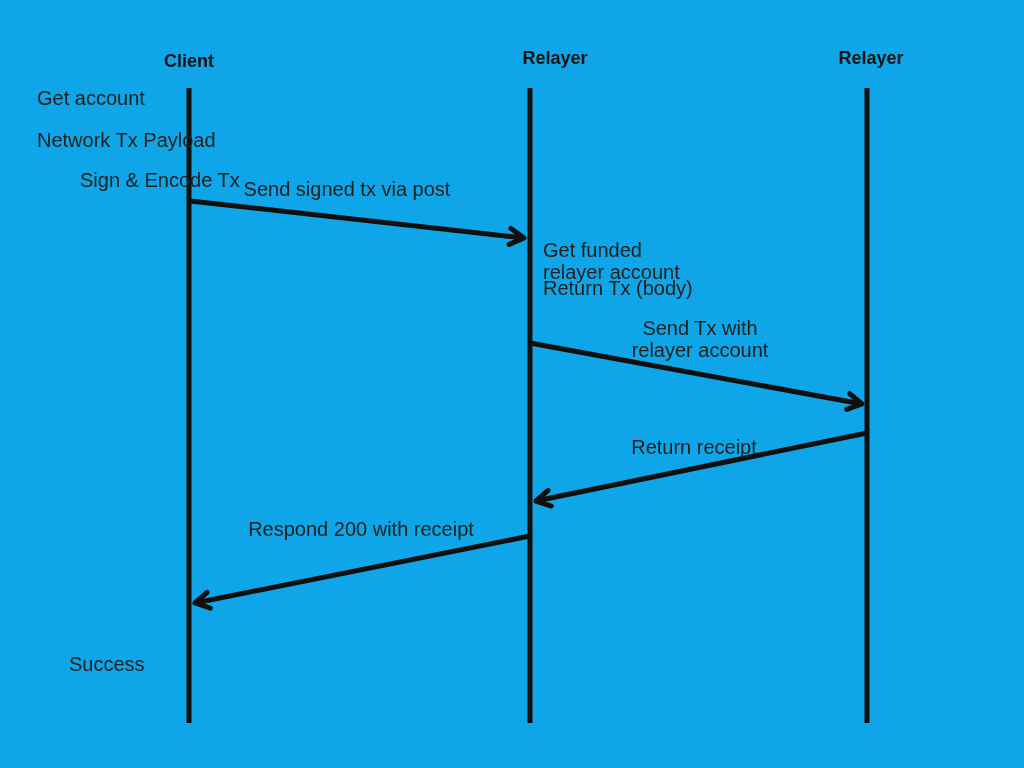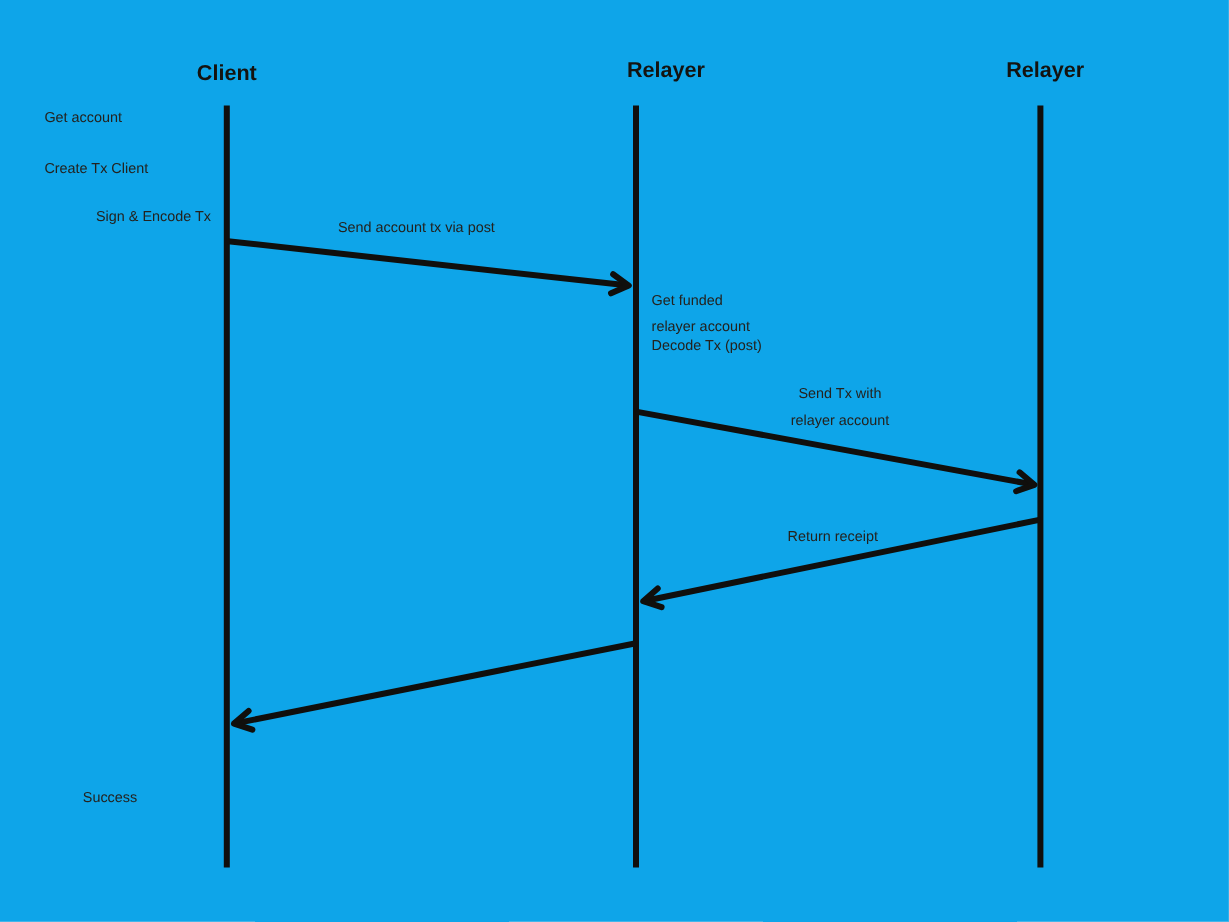--- a/index.html
+++ b/index.html
@@ -22,21 +22,21 @@
   }
   svg.diagram-lines {
     position: absolute;
     left: 0;
     top: 0;
     width: 1024px;
     height: 768px;
   }
   .txt {
     position: absolute;
-    font-size: 12px;
+    font-size: 20px;
     line-height: 22px;
     color: #24221e;
     white-space: pre-line;
   }
   .actor-header {
     position: absolute;
     transform: translateX(-50%);
     font-size: 18px;
     font-weight: 700;
     color: #141310;
@@ -82,26 +82,27 @@
     <line x1="530" y1="343" x2="862" y2="404" stroke="#100f0d" stroke-width="5" marker-end="url(#arrowhead)"></line>
     <line x1="867" y1="433" x2="536" y2="501" stroke="#100f0d" stroke-width="5" marker-end="url(#arrowhead)"></line>
     <line x1="530" y1="536" x2="195" y2="603" stroke="#100f0d" stroke-width="5" marker-end="url(#arrowhead)"></line>
   </svg>
 
   <div class="actor-header header-client">Client</div>
   <div class="actor-header header-relayer">Relayer</div>
   <div class="actor-header header-network">Relayer</div>
 
   <div class="txt note-get-account">Get account</div>
-  <div class="txt note-create-tx">Create Tx Client</div>
+  <div class="txt note-create-tx">Network Tx Payload</div>
   <div class="txt note-sign-encode">Sign &amp; Encode Tx</div>
   <div class="txt note-success">Success</div>
 
   <div class="txt note-get-funded">Get funded
 relayer account</div>
-  <div class="txt note-decode-tx">Decode Tx (post)</div>
+  <div class="txt note-decode-tx">Return Tx (body)</div>
 
-  <div class="txt centered msg-send-signed">Send account tx via post</div>
+  <div class="txt centered msg-send-signed">Send signed tx via post</div>
   <div class="txt centered msg-send-tx">Send Tx with
 relayer account</div>
   <div class="txt centered msg-return-receipt">Return receipt</div>
+  <div class="txt centered msg-respond-200">Respond 200 with receipt</div>
 
 </div>
 
 </body></html>

